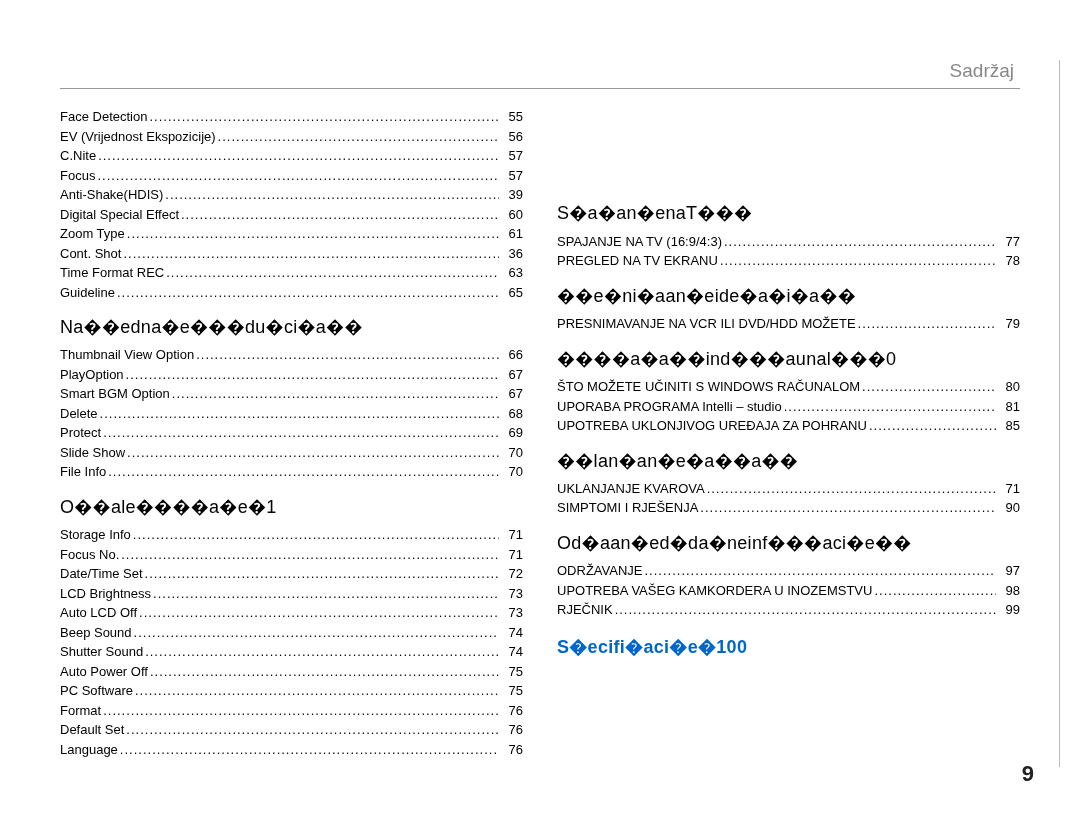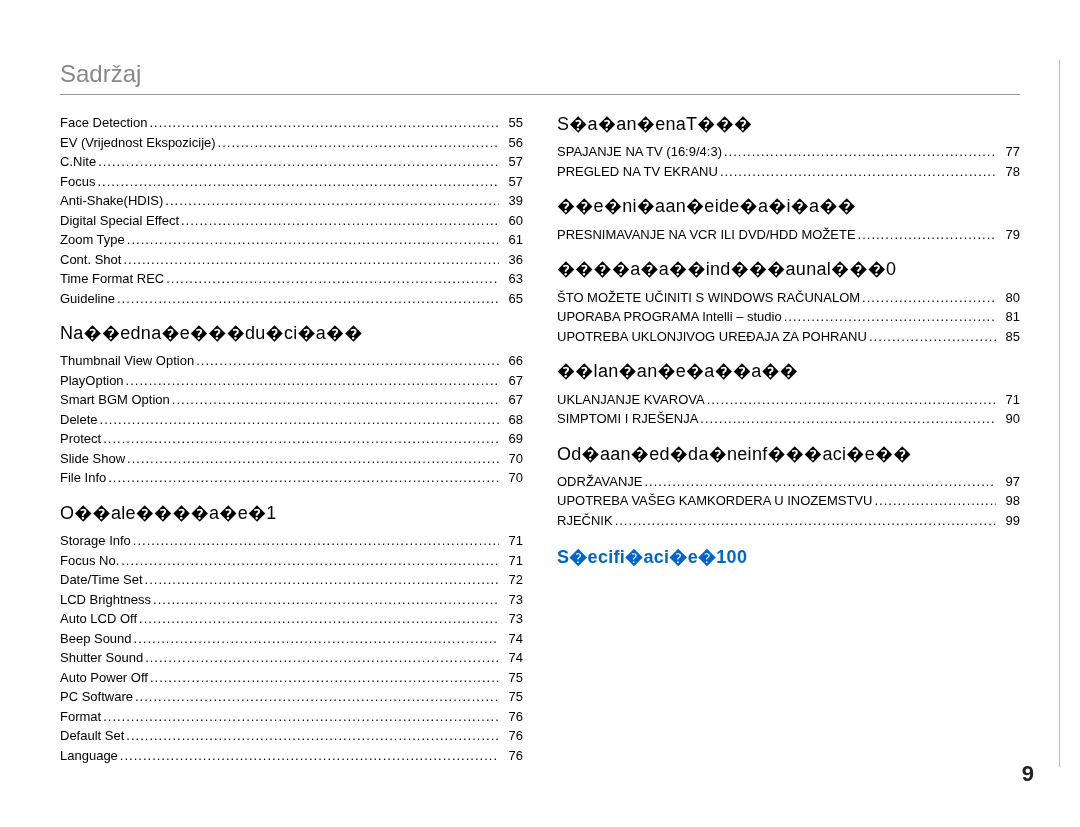--- a/index.html
+++ b/index.html
@@ -12,35 +12,36 @@
     background: #fff;
     color: #000;
     position: relative;
   }
   .page {
     padding: 60px 60px 30px 60px;
     position: relative;
     height: 827px;
   }
   .header-title {
-    text-align: left;
-    font-size: 24px;
+    text-align: right;
+    font-size: 19px;
     color: #888;
     font-weight: 400;
     margin-bottom: 6px;
     padding-right: 6px;
   }
   .rule {
     border: none;
     border-top: 1px solid #999;
     margin: 0 0 18px 0;
   }
   .columns {
     display: flex;
     gap: 34px;
+    align-items: center;
   }
   .col {
     flex: 1;
     min-width: 0;
   }
   .section-heading {
     color: #000000;
     font-weight: 400;
     font-size: 18px;
     margin: 14px 0 6px 0;

